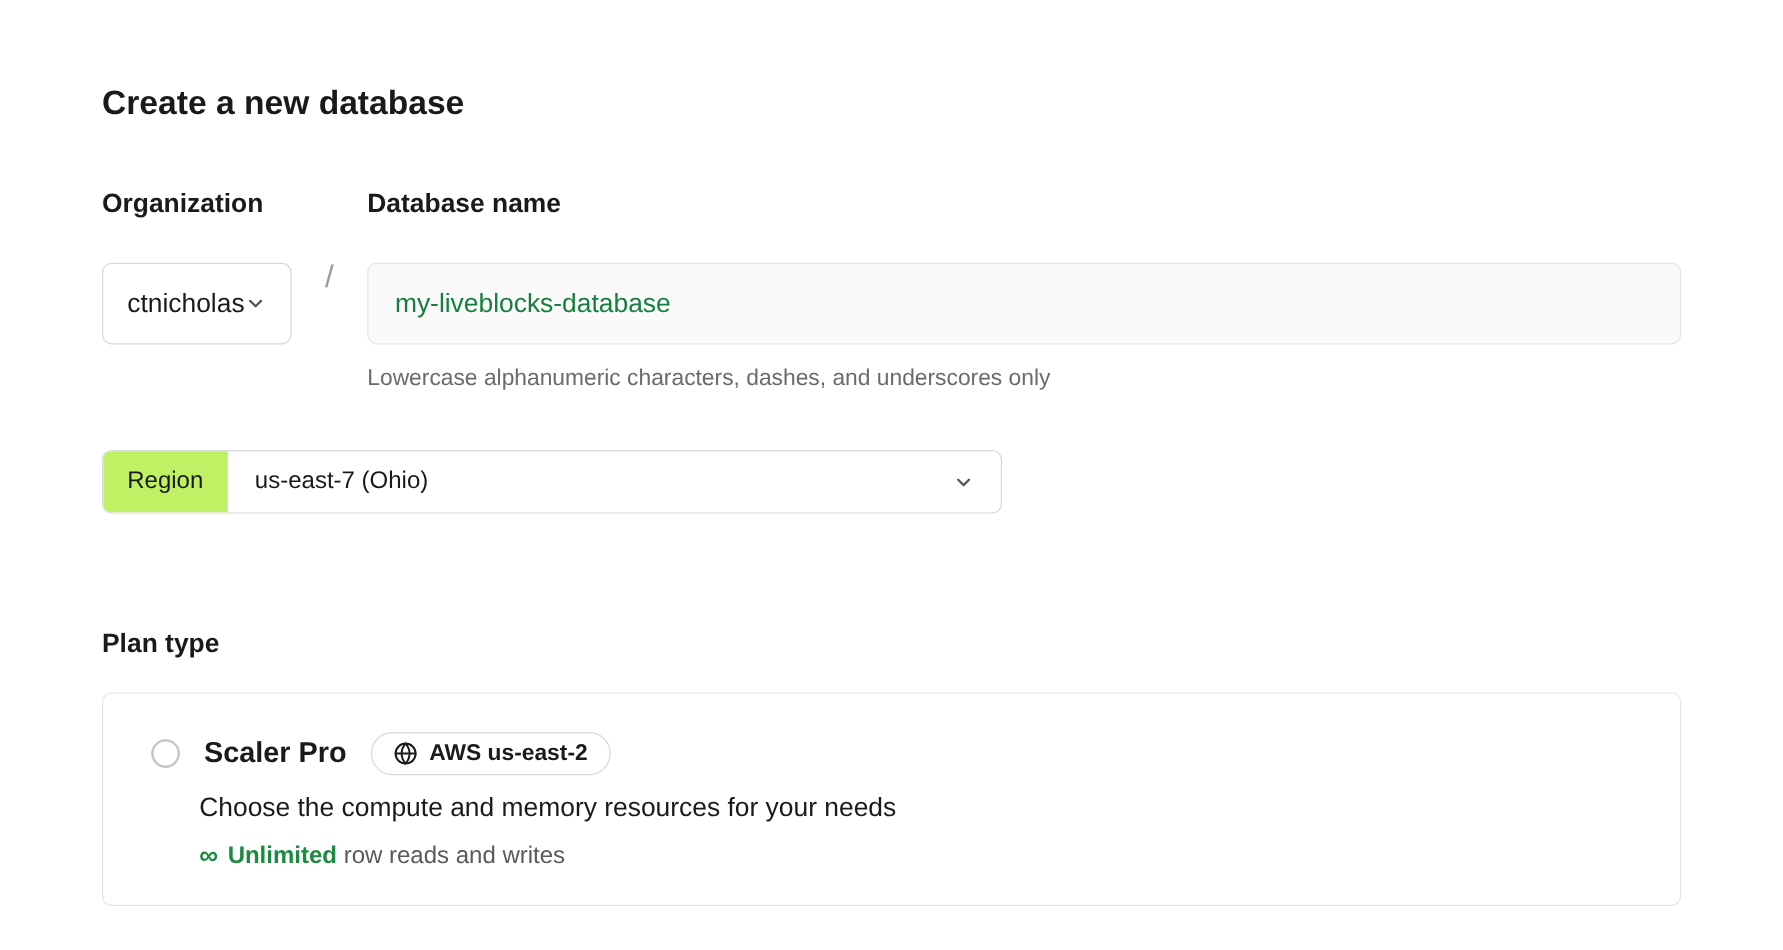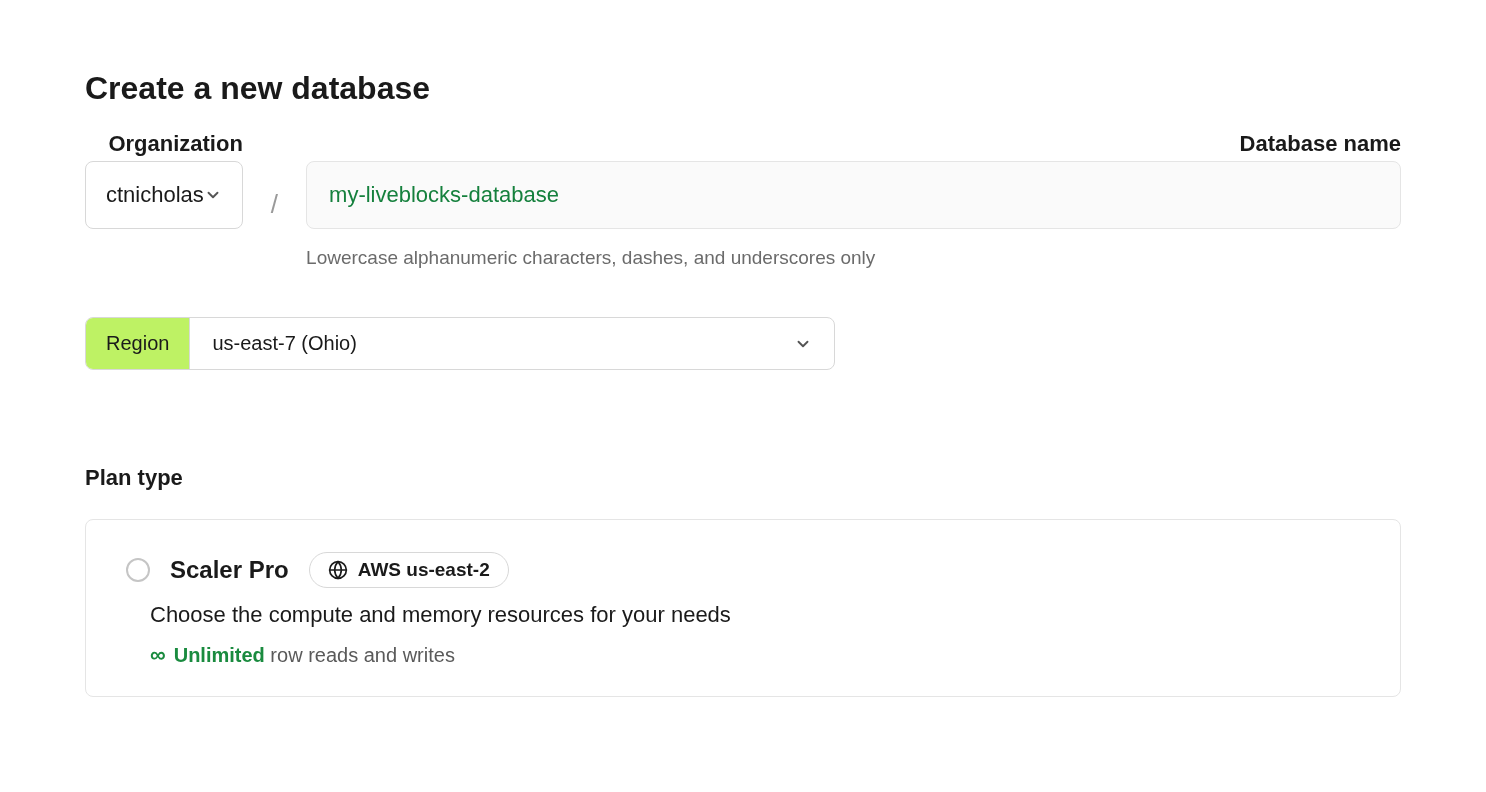--- a/index.html
+++ b/index.html
@@ -7,43 +7,42 @@
       margin: 0;
       padding: 0;
     }
     body {
       font-family: -apple-system, BlinkMacSystemFont, "Segoe UI", Helvetica, Arial, sans-serif;
       background: #ffffff;
       color: #1a1a1a;
       padding: 70px 85px;
     }
     .page-title {
-      font-size: 32px;
-      font-weight: 700;
-      color: #1a1a1a;
-      margin-bottom: 24px;
+      font-size: 28px;
+      font-weight: 700;
+      color: #1a1a1a;
+      margin-bottom: 55px;
     }
     .form-row {
       display: flex;
       gap: 28px;
       align-items: flex-start;
     }
     .form-group {
       display: flex;
       flex-direction: column;
     }
     .form-group.name-group {
       flex: 1;
     }
     .form-label {
       font-size: 22px;
       font-weight: 700;
       color: #1a1a1a;
-      margin-bottom: 4px;
-      text-align: right;
+      margin-bottom: 36px;
     }
     .org-select {
       display: flex;
       align-items: center;
       gap: 0;
       padding: 16px 20px;
       border: 1px solid #d8d8d8;
       border-radius: 8px;
       background: #ffffff;
       font-size: 22px;
@@ -171,21 +170,21 @@
     .plan-price {
       font-size: 24px;
       font-weight: 500;
       color: #5a5a5a;
     }
     .plan-price .price-green {
       color: #1a8b3f;
       font-weight: 700;
     }
     .plan-body {
-      margin-left: 24px;
+      margin-left: 40px;
       margin-top: 14px;
     }
     .plan-desc {
       font-size: 22px;
       color: #1a1a1a;
       margin-bottom: 14px;
     }
     .plan-feature {
       font-size: 20px;
       color: #5a5a5a;

